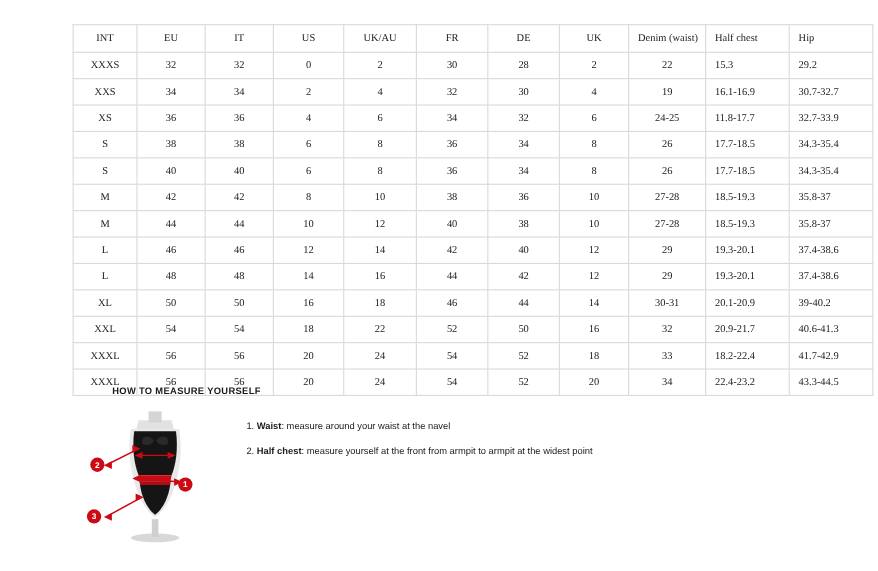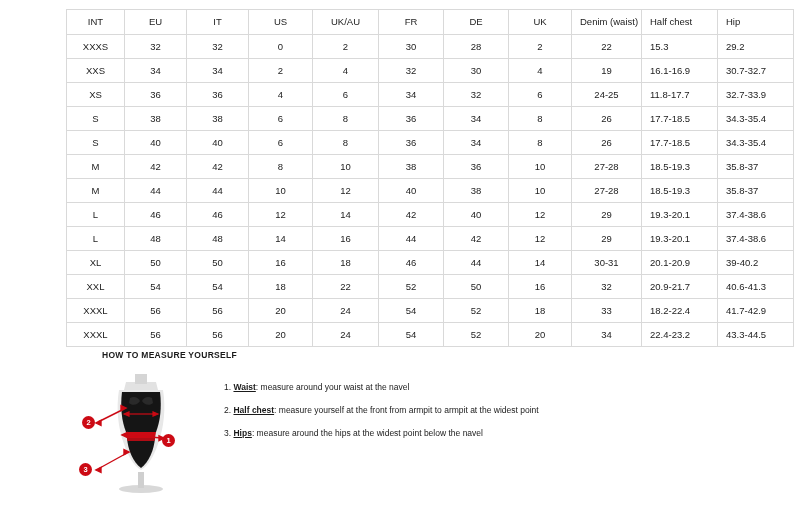--- a/index.html
+++ b/index.html
@@ -19,22 +19,23 @@
     position: absolute;
     left: 0;
     top: 0;
     width: 798px;
     height: 519px;
   }
   
   .size-table-wrap {
     position: absolute;
     left: 66px;
-    top: 9px;
+    top: 22px;
     width: 666px;
+    font-family: Liberation Serif, serif;
   }
   table.size-table {
     border-collapse: collapse;
     width: 666px;
     table-layout: fixed;
   }
   table.size-table td,
   table.size-table th {
     border: 1px solid #d9d9d9;
     height: 23px;
@@ -96,21 +97,20 @@
     margin-top: 14px;
   }
   .instr-line {
     font-size: 8.5px;
     color: #1a1a1a;
     margin-bottom: 12px;
     line-height: 11px;
   }
   .instr-line b {
     font-weight: bold;
-    text-decoration: underline;
   }
   
   .mannequin {
     position: absolute;
     left: 0;
     top: 0;
   }
   .badge {
     position: absolute;
     width: 13px;
@@ -406,22 +406,18 @@
 
       <div class="instructions">
         <div class="instr-line">
           <span>1.</span>
           <b>Waist</b><span>: measure around your waist at the navel</span>
         </div>
         <div class="instr-line">
           <span>2.</span>
           <b>Half chest</b><span>: measure yourself at the front from armpit to armpit at the widest point</span>
         </div>
-        <div class="instr-line">
-          <span>3.</span>
-          <b>Hips</b><span>: measure around the hips at the widest point below the navel</span>
-        </div>
       </div>
 
     </div>
   </div>
 
 </div>
 
 </body></html>

